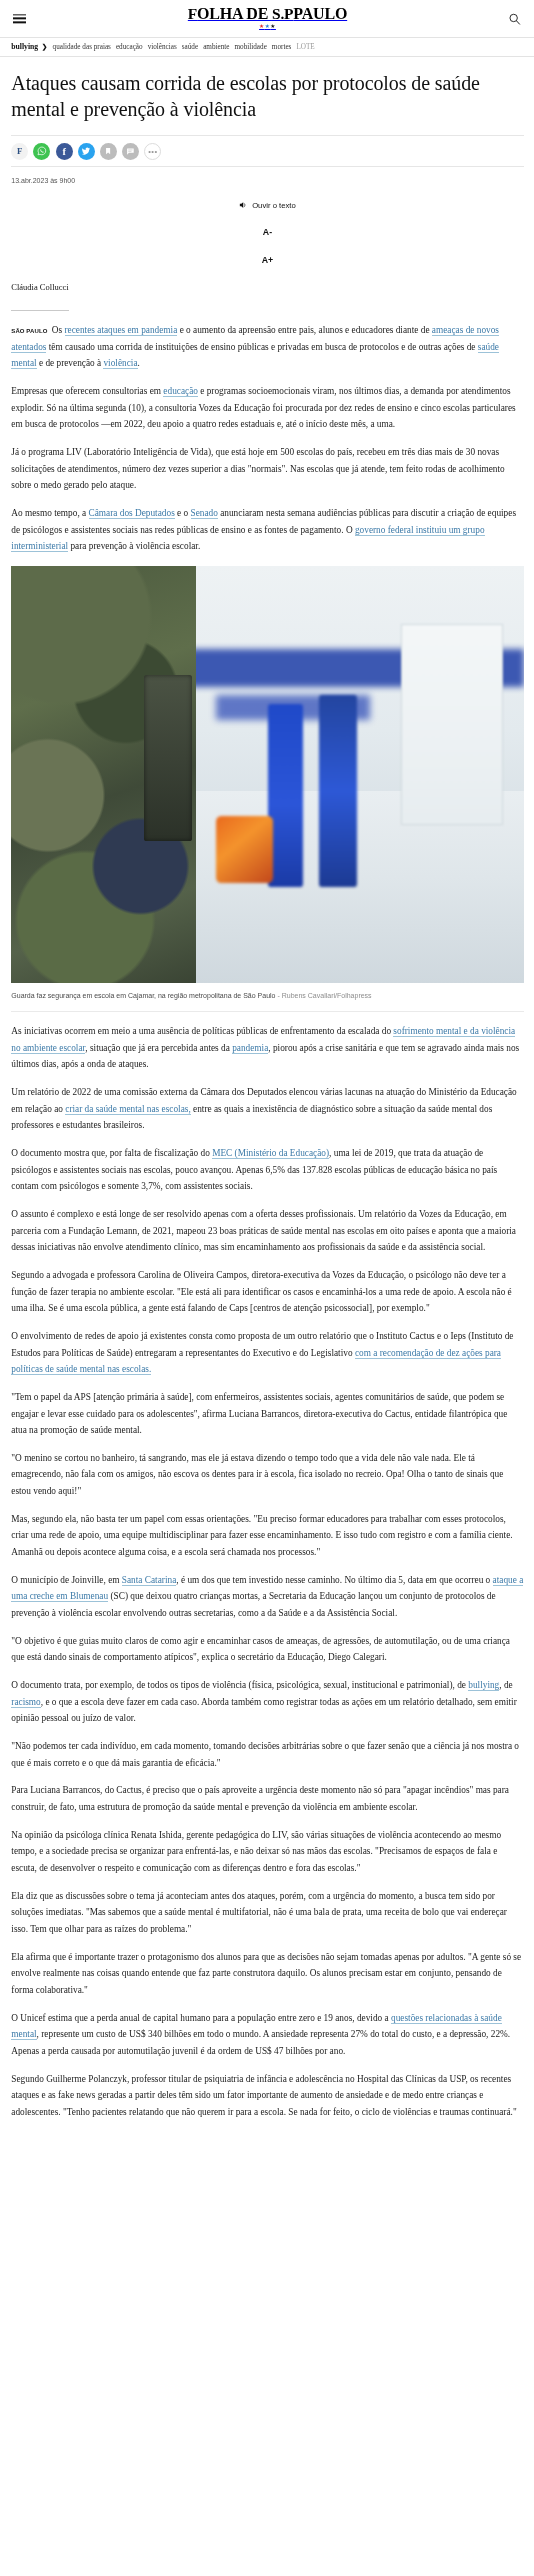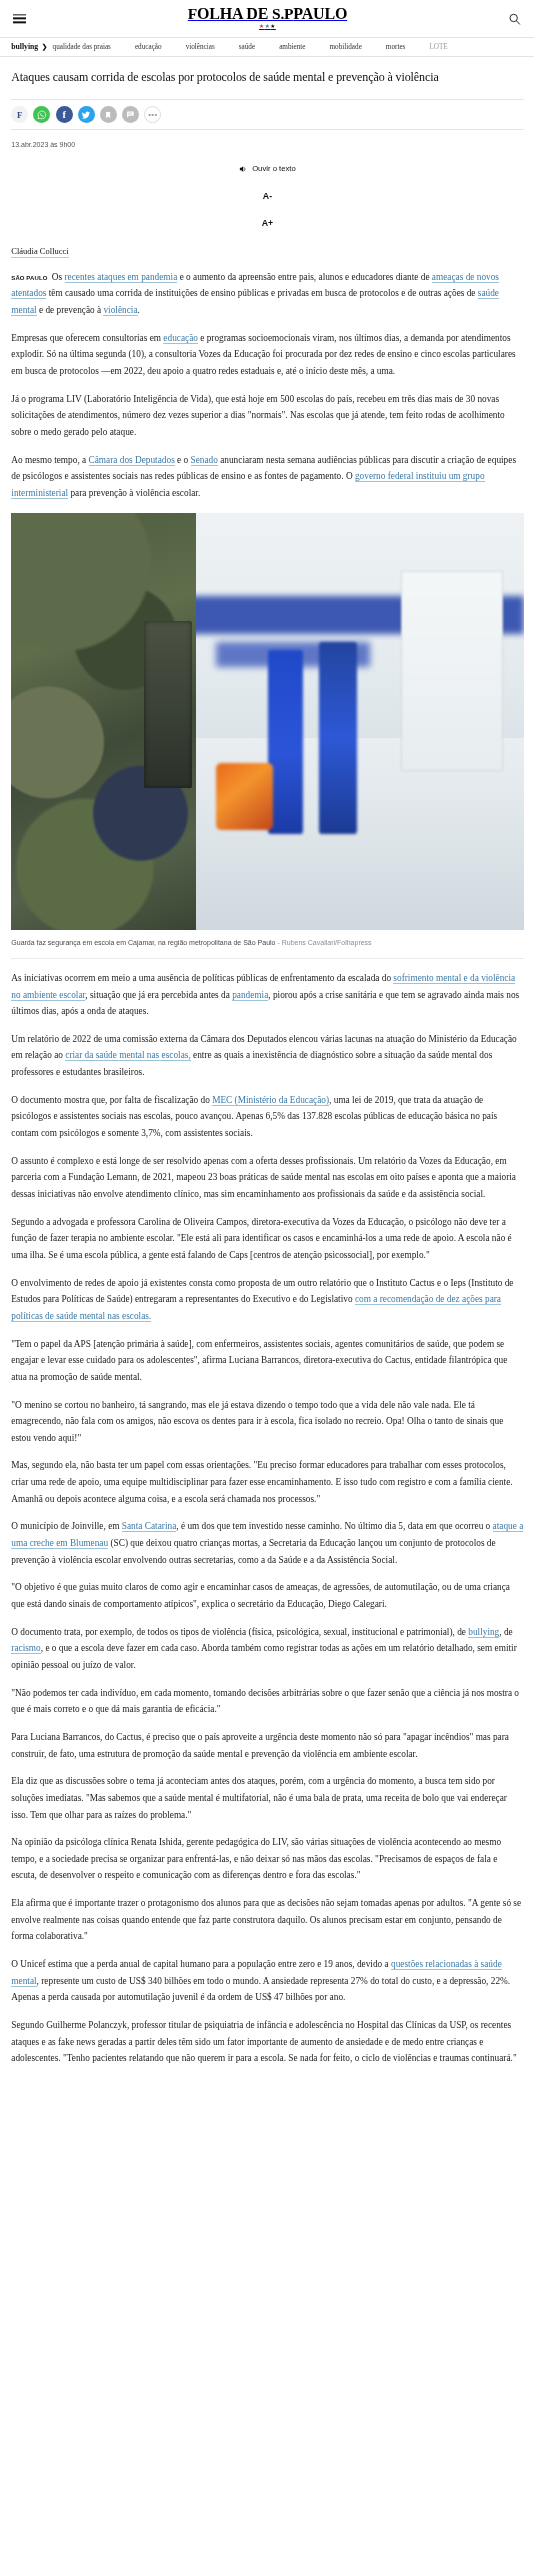--- a/index.html
+++ b/index.html
@@ -81,30 +81,30 @@
     font-size: 6.7px;
     font-weight: bold;
     color: #111;
     margin-right: 5.2px;
   }
   .nav-link {
     font-family: "Liberation Serif", serif;
     font-size: 7.2px;
     color: #333;
     text-decoration: none;
-    margin-right: 24px;
+    margin-right: 5px;
   }
   .nav-link.faded { color: #9a9a9a; }
 
   
   .wrap { padding: 0 11.3px; }
   h1.headline {
     font-family: "Liberation Serif", serif;
     font-weight: normal;
-    font-size: 12px;
+    font-size: 20px;
     line-height: 1.30;
     color: #111;
     margin: 13.4px 0 0 0;
     letter-spacing: -0.1px;
   }
   .kicker-sub {
     font-size: 7.5px;
     line-height: 1.45;
     color: #8a8a8a;
     margin: 7.2px 0 0 0;
@@ -160,21 +160,21 @@
   }
 
   
   .byline {
     margin-top: 17.5px;
     display: inline-block;
     font-family: "Liberation Serif", serif;
     font-size: 8.5px;
     color: #111;
     border-bottom: 0.5px solid #c9c9c9;
-    padding-bottom: 1px;
+    padding-bottom: 18px;
     text-decoration: none;
   }
 
   
   .body-text { margin-top: 11.3px; }
   .body-text p {
     font-family: "Liberation Serif", serif;
     font-size: 9.3px;
     line-height: 1.78;
     color: #222;
@@ -401,21 +401,21 @@
       <p>Segundo a advogada e professora Carolina de Oliveira Campos, diretora-executiva da Vozes da Educação, o psicólogo não deve ter a função de fazer terapia no ambiente escolar. "Ele está ali para identificar os casos e encaminhá-los a uma rede de apoio. A escola não é uma ilha. Se é uma escola pública, a gente está falando de Caps [centros de atenção psicossocial], por exemplo."</p>
       <p>O envolvimento de redes de apoio já existentes consta como proposta de um outro relatório que o Instituto Cactus e o Ieps (Instituto de Estudos para Políticas de Saúde) entregaram a representantes do Executivo e do Legislativo <a href="#">com a recomendação de dez ações para políticas de saúde mental nas escolas.</a></p>
       <p>"Tem o papel da APS [atenção primária à saúde], com enfermeiros, assistentes sociais, agentes comunitários de saúde, que podem se engajar e levar esse cuidado para os adolescentes", afirma Luciana Barrancos, diretora-executiva do Cactus, entidade filantrópica que atua na promoção de saúde mental.</p>
       <p>"O menino se cortou no banheiro, tá sangrando, mas ele já estava dizendo o tempo todo que a vida dele não vale nada. Ele tá emagrecendo, não fala com os amigos, não escova os dentes para ir à escola, fica isolado no recreio. Opa! Olha o tanto de sinais que estou vendo aqui!"</p>
       <p>Mas, segundo ela, não basta ter um papel com essas orientações. "Eu preciso formar educadores para trabalhar com esses protocolos, criar uma rede de apoio, uma equipe multidisciplinar para fazer esse encaminhamento. E isso tudo com registro e com a família ciente. Amanhã ou depois acontece alguma coisa, e a escola será chamada nos processos."</p>
       <p>O município de Joinville, em <a href="#">Santa Catarina</a>, é um dos que tem investido nesse caminho. No último dia 5, data em que ocorreu o <a href="#">ataque a uma creche em Blumenau</a> (SC) que deixou quatro crianças mortas, a Secretaria da Educação lançou um conjunto de protocolos de prevenção à violência escolar envolvendo outras secretarias, como a da Saúde e a da Assistência Social.</p>
       <p>"O objetivo é que guias muito claros de como agir e encaminhar casos de ameaças, de agressões, de automutilação, ou de uma criança que está dando sinais de comportamento atípicos", explica o secretário da Educação, Diego Calegari.</p>
       <p>O documento trata, por exemplo, de todos os tipos de violência (física, psicológica, sexual, institucional e patrimonial), de <a href="#">bullying</a>, de <a href="#">racismo</a>, e o que a escola deve fazer em cada caso. Aborda também como registrar todas as ações em um relatório detalhado, sem emitir opinião pessoal ou juízo de valor.</p>
       <p>"Não podemos ter cada indivíduo, em cada momento, tomando decisões arbitrárias sobre o que fazer senão que a ciência já nos mostra o que é mais correto e o que dá mais garantia de eficácia."</p>
       <p>Para Luciana Barrancos, do Cactus, é preciso que o país aproveite a urgência deste momento não só para "apagar incêndios" mas para construir, de fato, uma estrutura de promoção da saúde mental e prevenção da violência em ambiente escolar.</p>
+      <p>Na opinião da psicóloga clínica Renata Ishida, gerente pedagógica do LIV, são várias situações de violência acontecendo ao mesmo tempo, e a sociedade precisa se organizar para enfrentá-las, e não deixar só nas mãos das escolas. "Precisamos de espaços de fala e escuta, de desenvolver o respeito e comunicação com as diferenças dentro e fora das escolas."</p>
       <p>Ela diz que as discussões sobre o tema já aconteciam antes dos ataques, porém, com a urgência do momento, a busca tem sido por soluções imediatas. "Mas sabemos que a saúde mental é multifatorial, não é uma bala de prata, uma receita de bolo que vai endereçar isso. Tem que olhar para as raízes do problema."</p>
-      <p>Na opinião da psicóloga clínica Renata Ishida, gerente pedagógica do LIV, são várias situações de violência acontecendo ao mesmo tempo, e a sociedade precisa se organizar para enfrentá-las, e não deixar só nas mãos das escolas. "Precisamos de espaços de fala e escuta, de desenvolver o respeito e comunicação com as diferenças dentro e fora das escolas."</p>
       <p>Ela afirma que é importante trazer o protagonismo dos alunos para que as decisões não sejam tomadas apenas por adultos. "A gente só se envolve realmente nas coisas quando entende que faz parte construtora daquilo. Os alunos precisam estar em conjunto, pensando de forma colaborativa."</p>
       <p>O Unicef estima que a perda anual de capital humano para a população entre zero e 19 anos, devido a <a href="#">questões relacionadas à saúde mental</a>, represente um custo de US$ 340 bilhões em todo o mundo. A ansiedade representa 27% do total do custo, e a depressão, 22%. Apenas a perda causada por automutilação juvenil é da ordem de US$ 47 bilhões por ano.</p>
       <p>Segundo Guilherme Polanczyk, professor titular de psiquiatria de infância e adolescência no Hospital das Clínicas da USP, os recentes ataques e as fake news geradas a partir deles têm sido um fator importante de aumento de ansiedade e de medo entre crianças e adolescentes. "Tenho pacientes relatando que não querem ir para a escola. Se nada for feito, o ciclo de violências e traumas continuará."</p>
     </div>
 
 </main>
 
 
 </body></html>

